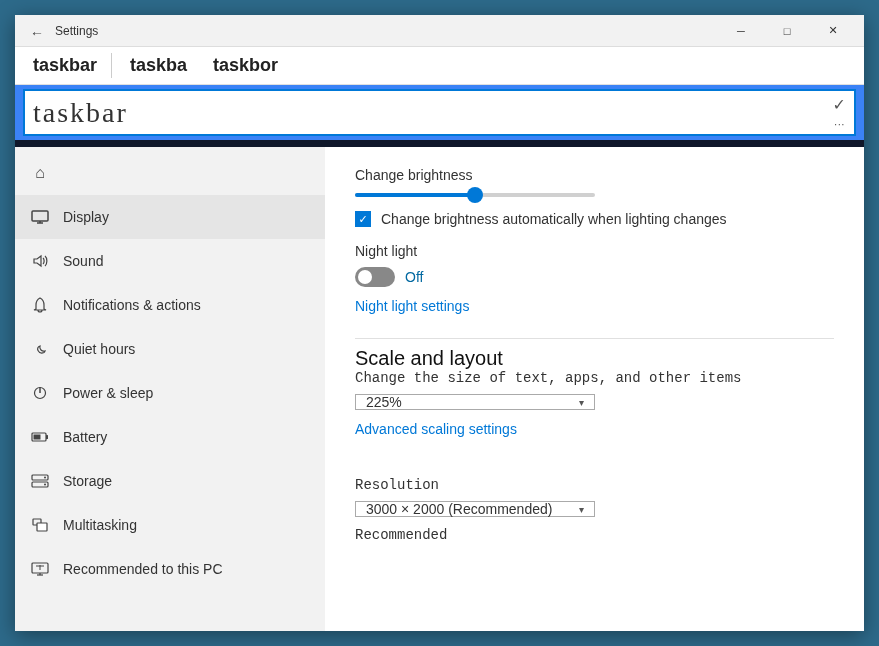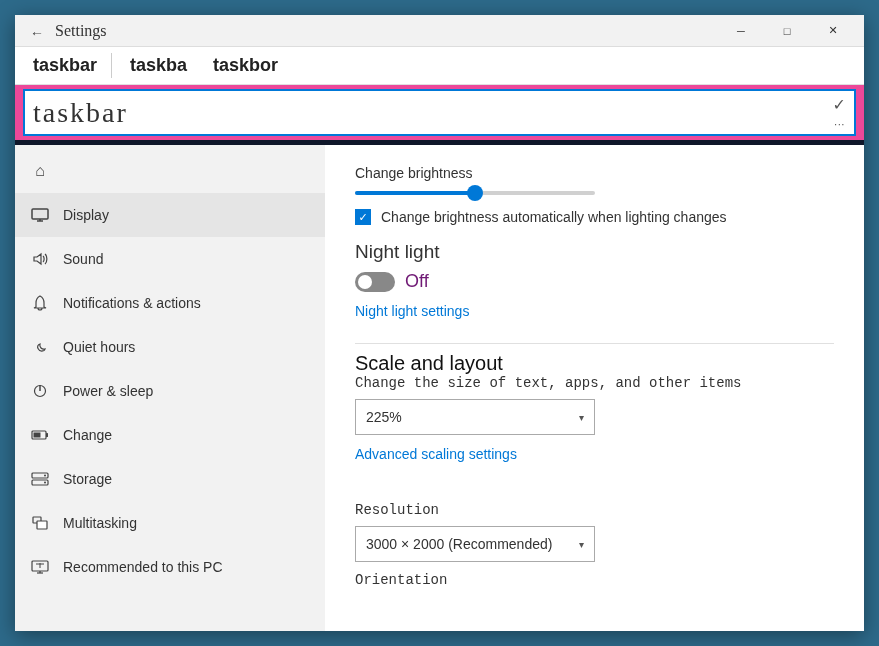--- a/index.html
+++ b/index.html
@@ -40,25 +40,24 @@
       height: 28px;
       display: flex;
       align-items: center;
       justify-content: center;
       cursor: pointer;
       color: #444;
       font-size: 14px;
     }
 
     .titlebar-title {
-      font-size: 16px;
+      font-size: 12px;
       color: #333;
       margin-left: 4px;
       font-weight: 400;
-      font-family: Liberation Serif, serif;
     }
 
     .titlebar-controls {
       margin-left: auto;
       display: flex;
       gap: 0;
     }
 
     .titlebar-btn {
       width: 46px;
@@ -68,22 +67,22 @@
       justify-content: center;
       cursor: pointer;
       font-size: 11px;
       color: #333;
       background: transparent;
       border: none;
     }
 
     
     .autocomplete-area {
-      background: #ec4899;
-      border-bottom: 5px solid #0f172a;
+      background: #3b82f6;
+      border-bottom: 7px solid #0f172a;
       flex-shrink: 0;
       position: relative;
       z-index: 10;
     }
 
     .autocomplete-suggestions {
       display: flex;
       padding: 6px 10px;
       gap: 10px;
       background: white;
@@ -239,21 +238,21 @@
     .checkbox-check {
       color: white;
       font-size: 11px;
     }
 
     .night-light-section {
       margin-bottom: 6px;
     }
 
     .section-sublabel {
-      font-size: 19px;
+      font-size: 14px;
       color: #333;
       margin-bottom: 8px;
     }
 
     .toggle-row {
       display: flex;
       align-items: center;
       gap: 10px;
       margin-bottom: 10px;
     }
@@ -271,22 +270,22 @@
       width: 14px;
       height: 14px;
       background: white;
       border-radius: 50%;
       position: absolute;
       top: 3px;
       left: 3px;
     }
 
     .toggle-label {
-      font-size: 18px;
-      color: #701a75;
+      font-size: 14px;
+      color: #0369a1;
     }
 
     .link {
       color: #0078d7;
       font-size: 14px;
       cursor: pointer;
       margin-bottom: 16px;
       display: inline-block;
     }
 
@@ -300,21 +299,21 @@
 
     .dropdown-label {
       font-size: 14px;
       color: #333;
       margin-bottom: 8px;
       font-family: Liberation Mono, monospace;
     }
 
     .dropdown {
       width: 240px;
-      height: 36px;
+      height: 16px;
       border: 1px solid #aaa;
       background: white;
       display: flex;
       align-items: center;
       justify-content: space-between;
       padding: 0 10px;
       cursor: pointer;
       margin-bottom: 10px;
       font-size: 14px;
       color: #333;
@@ -422,21 +421,21 @@
       </div>
 
       <div class="nav-item">
         <span class="nav-icon">
           <svg width="18" height="12" viewBox="0 0 18 12" fill="none">
               <rect x="1" y="2" width="14" height="8" rx="1" stroke="#444" stroke-width="1.2"></rect>
               <rect x="15" y="4" width="2" height="4" rx="0.5" fill="#444"></rect>
               <rect x="2.5" y="3.5" width="7" height="5" fill="#444"></rect>
             </svg>
         </span>
-        <span>Change</span>
+        <span>Battery</span>
       </div>
 
       <div class="nav-item">
         <span class="nav-icon">
           <svg width="18" height="14" viewBox="0 0 18 14" fill="none">
               <rect x="1" y="1" width="16" height="5" rx="1" stroke="#444" stroke-width="1.2"></rect>
               <rect x="1" y="8" width="16" height="5" rx="1" stroke="#444" stroke-width="1.2"></rect>
               <circle cx="14" cy="3.5" r="1" fill="#444"></circle>
               <circle cx="14" cy="10.5" r="1" fill="#444"></circle>
             </svg>
@@ -506,18 +505,18 @@
         <div class="dropdown">
           <span>225%</span>
           <span class="dropdown-arrow">▾</span>
         </div>
         <span class="link">Advanced scaling settings</span>
         <div class="dropdown-label" style="margin-top:24px;">Resolution</div>
         <div class="dropdown">
           <span>3000 × 2000 (Recommended)</span>
           <span class="dropdown-arrow">▾</span>
         </div>
-        <div class="dropdown-label" style="margin-top:8px;">Orientation</div>
+        <div class="dropdown-label" style="margin-top:8px;">Recommended</div>
       </div>
 
     </div>
   </div>
 </div>
 
 </body></html>

